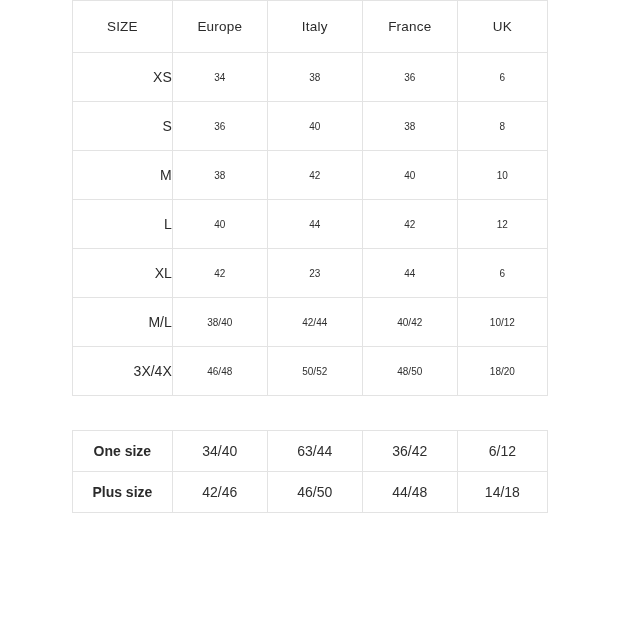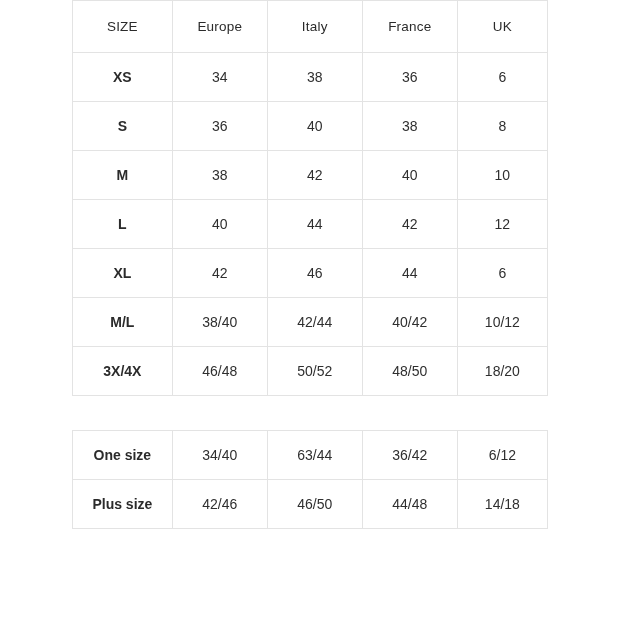--- a/index.html
+++ b/index.html
@@ -46,33 +46,34 @@
   .main-table tr { height: 49px; }
   .main-table tr.header-row { height: 52px; }
 
   .main-table th {
     font-weight: bold;
     font-size: 13.5px;
     letter-spacing: 0.2px;
     margin-left: 22px;
   }
   .main-table td.size-label {
-    font-weight: bold;
+    font-weight: normal;
     font-size: 14px;
+    text-align: right;
   }
   .main-table td.value {
-    font-size: 14px;
+    font-size: 10px;
     color: #2f2f2f;
   }
 
   .gap {
     height: 34px;
   }
 
-  .extra-table tr { height: 49px; padding-left: 23px; }
+  .extra-table tr { height: 41px; padding-left: 23px; }
   .extra-table td.size-label {
     font-weight: bold;
     font-size: 14px;
   }
   .extra-table td.value {
     font-size: 14px;
     color: #2f2f2f;
     margin-top: 23px;
   }
 </style>
@@ -123,21 +124,21 @@
       <tr>
         <td class="size-label">L</td>
         <td class="value">40</td>
         <td class="value">44</td>
         <td class="value">42</td>
         <td class="value">12</td>
       </tr>
       <tr>
         <td class="size-label">XL</td>
         <td class="value">42</td>
-        <td class="value">46</td>
+        <td class="value">23</td>
         <td class="value">44</td>
         <td class="value">6</td>
       </tr>
       <tr>
         <td class="size-label">M/L</td>
         <td class="value">38/40</td>
         <td class="value">42/44</td>
         <td class="value">40/42</td>
         <td class="value">10/12</td>
       </tr>

